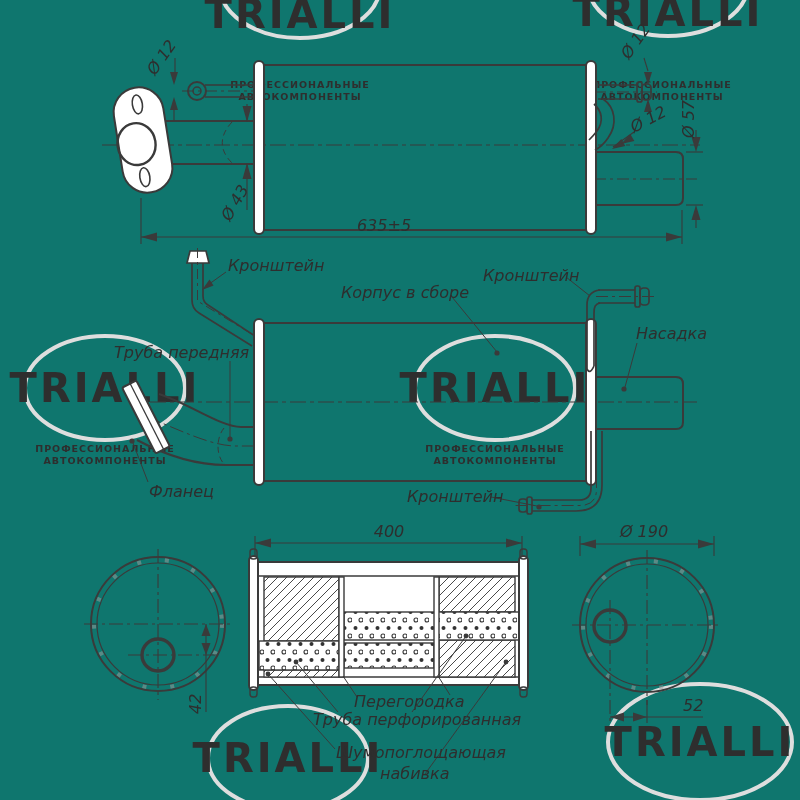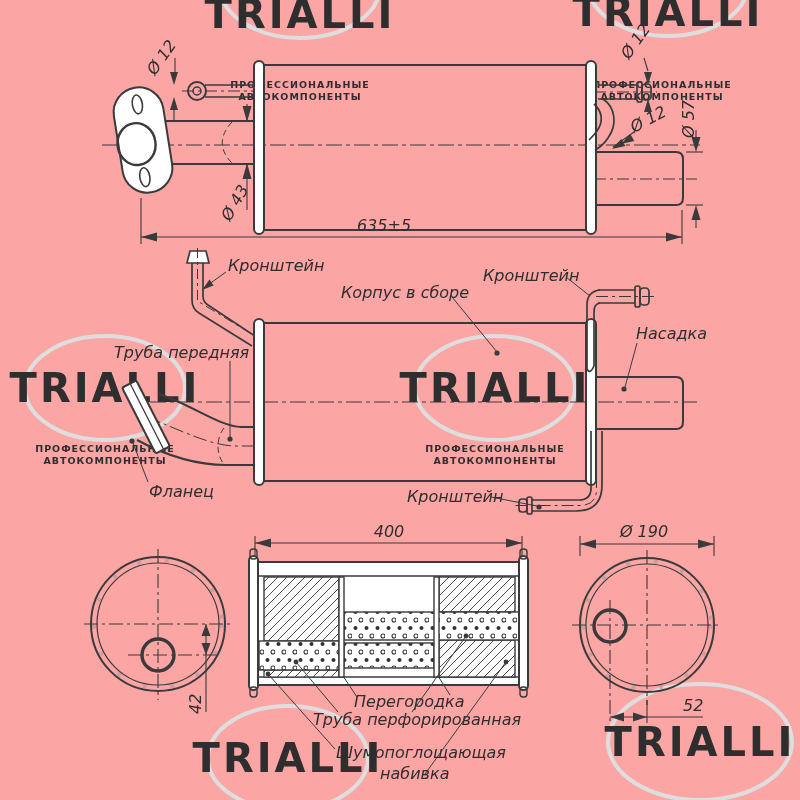--- a/index.html
+++ b/index.html
@@ -1,16 +1,16 @@
 <!DOCTYPE html>
 <html><head>
 <meta charset="utf-8">
 <style>
   html,body{margin:0;padding:0;background:#fff;}
-  #stage{position:relative;width:800px;height:800px;background:#fca5a5;overflow:hidden;
+  #stage{position:relative;width:800px;height:800px;background:#0f766e;overflow:hidden;
          font-family:"DejaVu Sans",sans-serif;}
   svg{position:absolute;left:0;top:0;}
   text{fill:#2e2e2e;font-style:italic;}
   .lbl{font-size:16px;}
   .dim{font-size:16px;}
   .wm-big{font-size:40px;font-weight:bold;font-style:normal;letter-spacing:3px;}
   .wm-sub{font-size:9.5px;font-weight:bold;font-style:normal;letter-spacing:1px;}
 </style>
 </head>
 <body>

